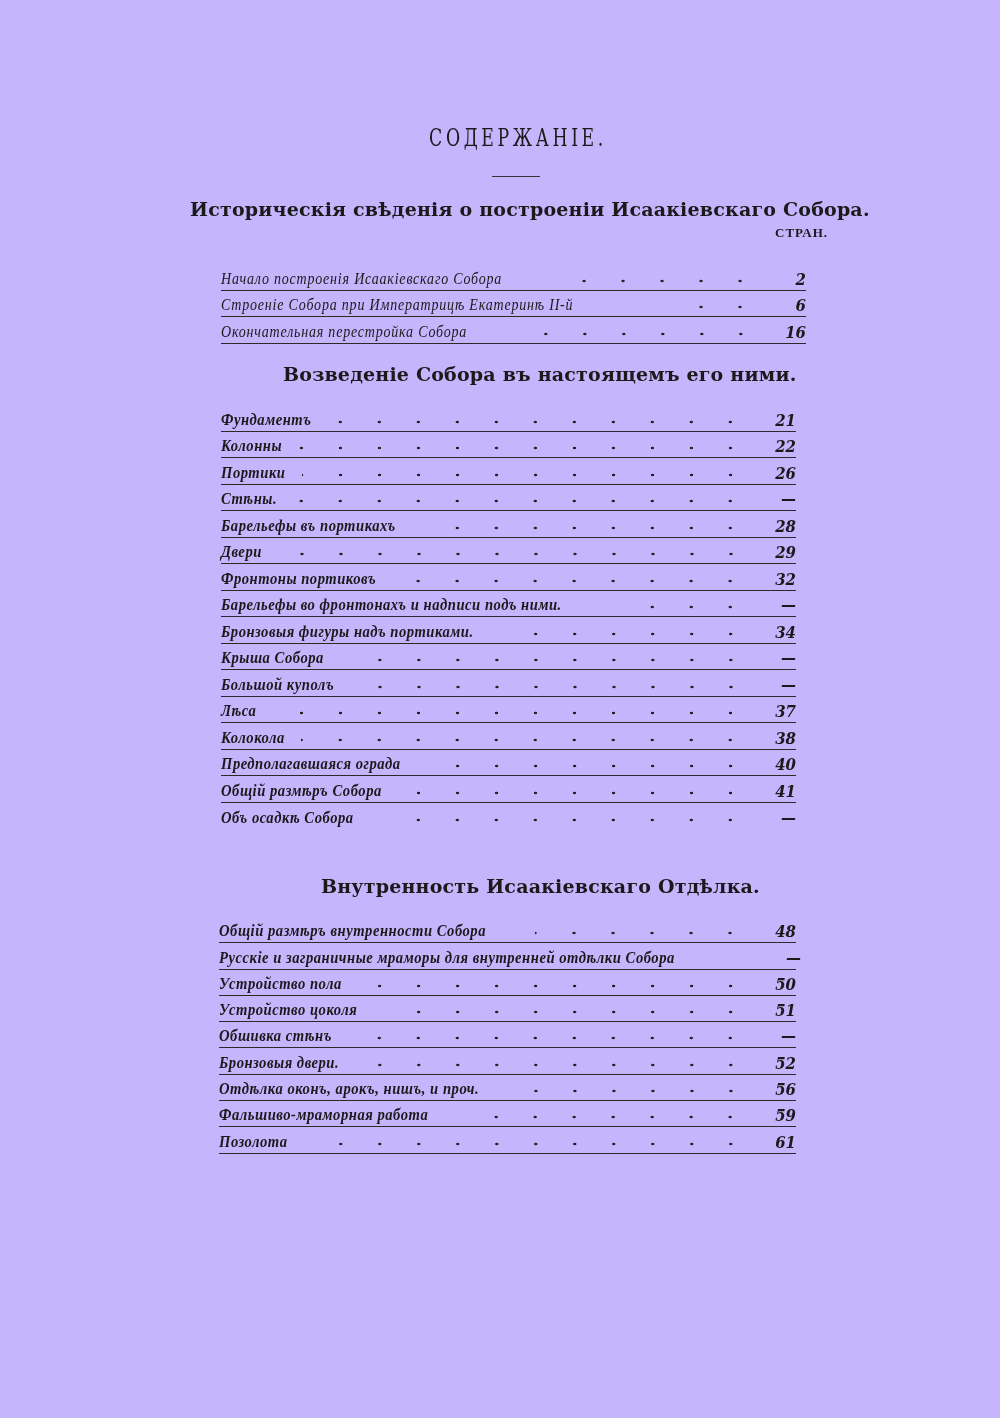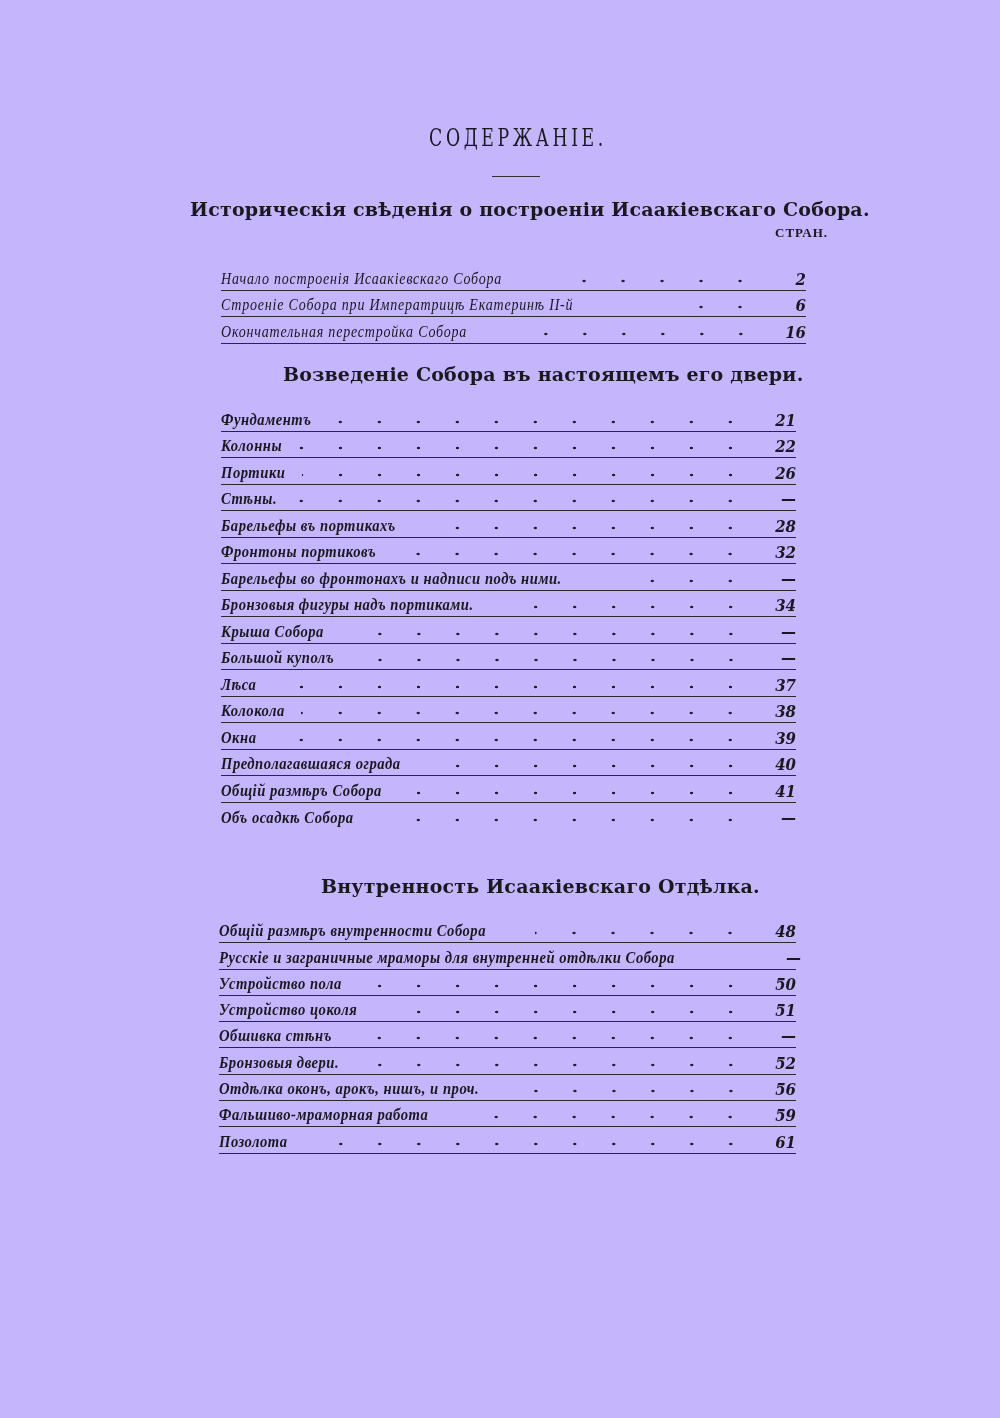--- a/index.html
+++ b/index.html
@@ -67,21 +67,21 @@
       <span class="leader"></span>
       <span class="num">6</span>
     </div>
     <div class="row">
       <span class="label">Окончательная перестройка Собора</span>
       <span class="leader"></span>
       <span class="num">16</span>
     </div>
   </div>
 
-  <div class="section-header" style="left:283px; top:363px;">Возведеніе Собора въ настоящемъ его двери.</div>
+  <div class="section-header" style="left:283px; top:363px;">Возведеніе Собора въ настоящемъ его ними.</div>
 
   <div class="toc" id="toc-2">
     <div class="row">
         <span class="label">Фундаментъ</span>
         <span class="leader"></span>
         <span class="num">21</span>
       </div>
     <div class="row">
         <span class="label">Колонны</span>
         <span class="leader"></span>
@@ -96,20 +96,25 @@
         <span class="label">Стѣны.</span>
         <span class="leader"></span>
         <span class="num">—</span>
       </div>
     <div class="row">
         <span class="label">Барельефы въ портикахъ</span>
         <span class="leader"></span>
         <span class="num">28</span>
       </div>
     <div class="row">
+        <span class="label">Двери</span>
+        <span class="leader"></span>
+        <span class="num">29</span>
+      </div>
+    <div class="row">
         <span class="label">Фронтоны портиковъ</span>
         <span class="leader"></span>
         <span class="num">32</span>
       </div>
     <div class="row">
         <span class="label">Барельефы во фронтонахъ и надписи подъ ними.</span>
         <span class="leader"></span>
         <span class="num">—</span>
       </div>
     <div class="row">
@@ -129,25 +134,20 @@
       </div>
     <div class="row">
         <span class="label">Лѣса</span>
         <span class="leader"></span>
         <span class="num">37</span>
       </div>
     <div class="row">
         <span class="label">Колокола</span>
         <span class="leader"></span>
         <span class="num">38</span>
-      </div>
-    <div class="row">
-        <span class="label">Окна</span>
-        <span class="leader"></span>
-        <span class="num">39</span>
       </div>
     <div class="row">
         <span class="label">Предполагавшаяся ограда</span>
         <span class="leader"></span>
         <span class="num">40</span>
       </div>
     <div class="row">
         <span class="label">Общій размѣръ Собора</span>
         <span class="leader"></span>
         <span class="num">41</span>

